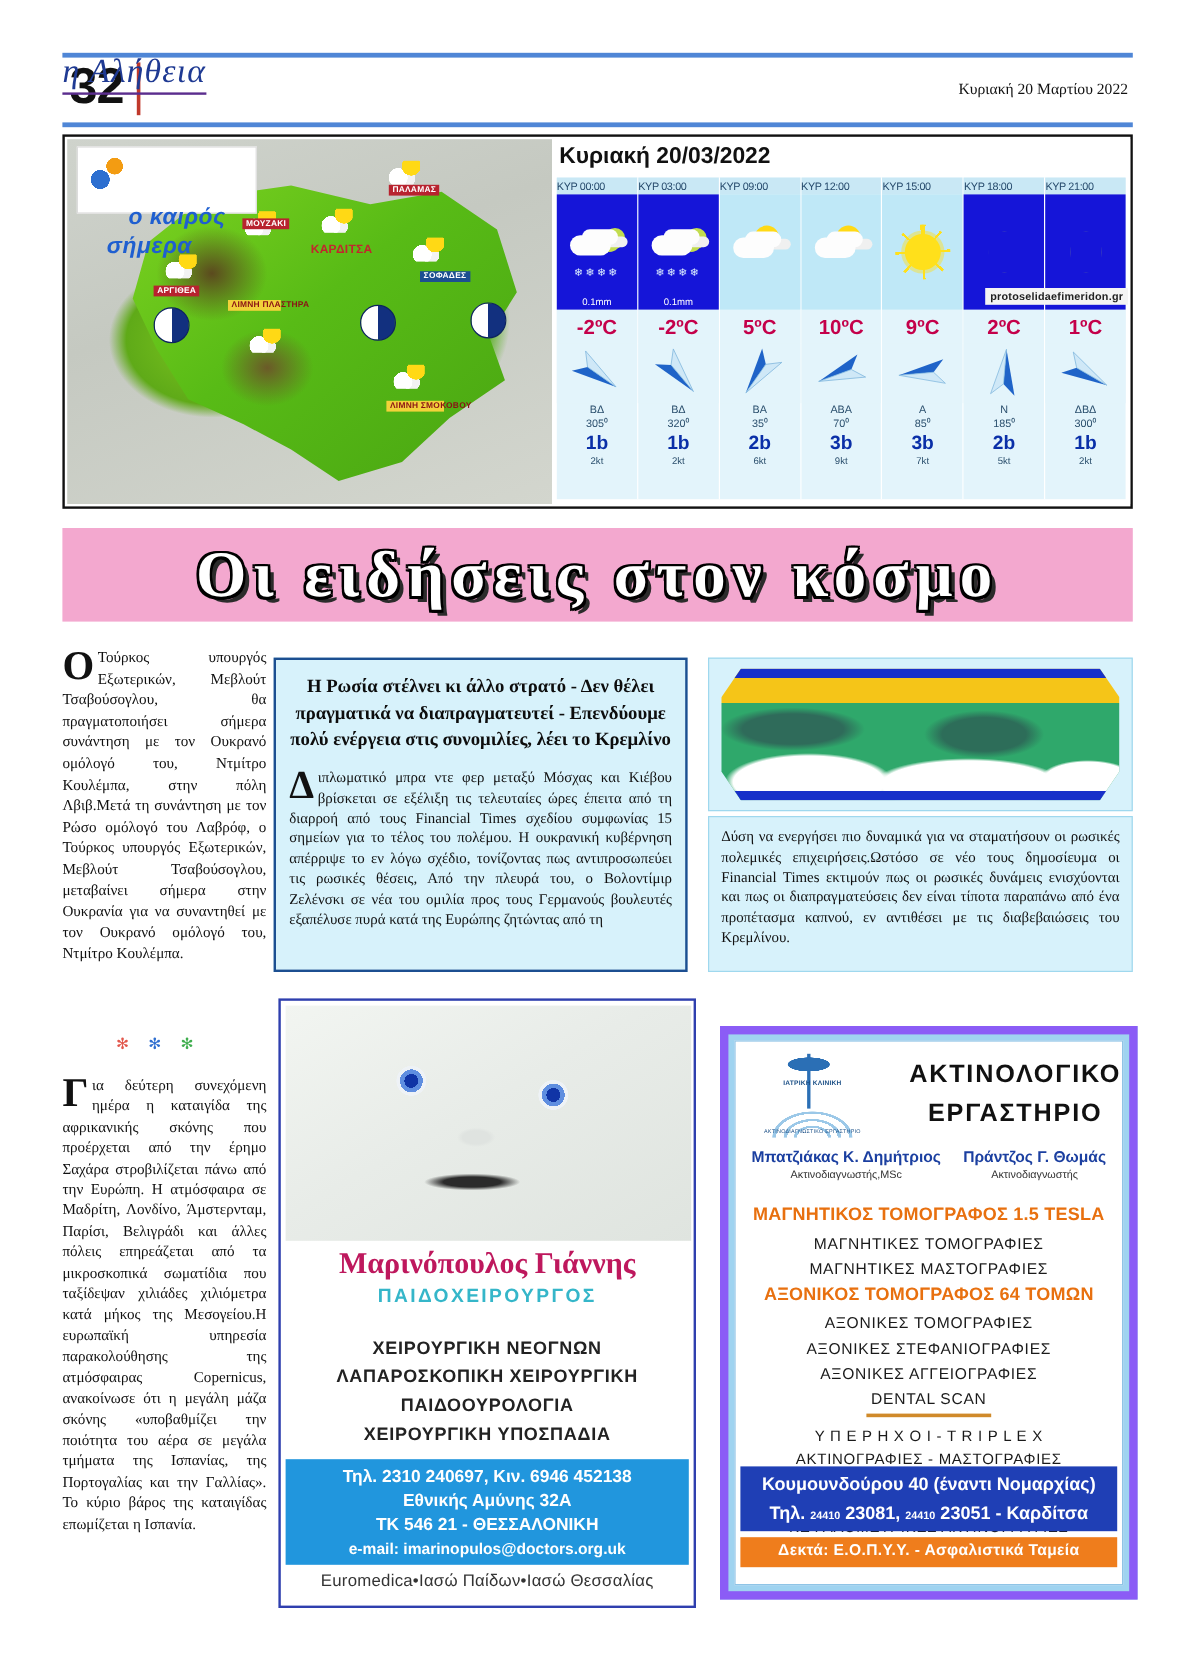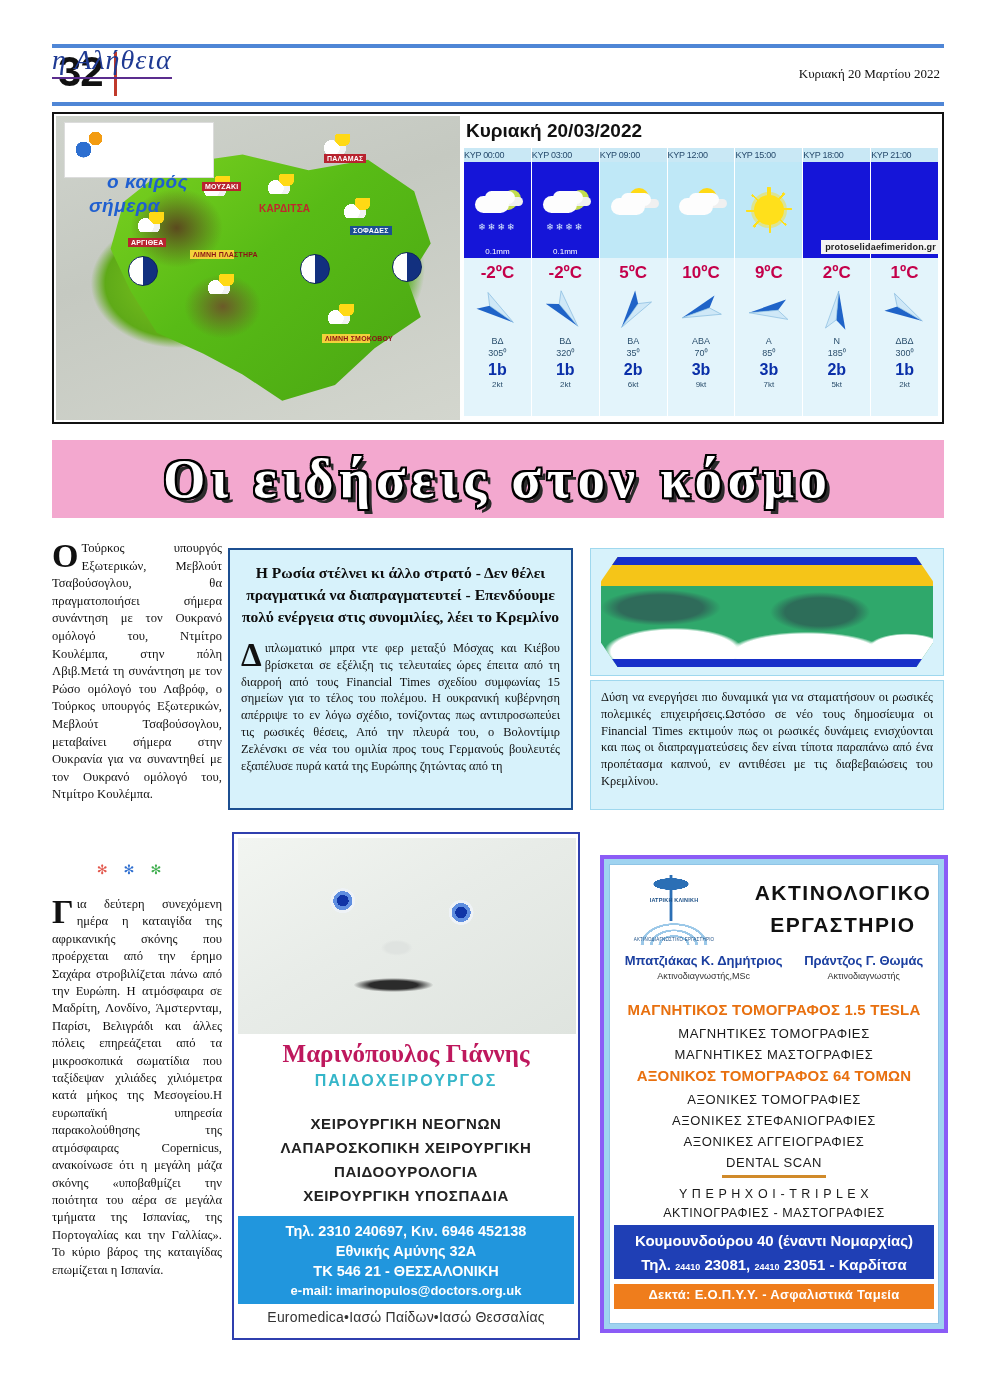--- a/index.html
+++ b/index.html
@@ -348,21 +348,21 @@
   .ad-mar .affil {
     position: absolute; left: 4px; right: 4px; top: 472px; height: 28px;
     text-align: center; padding-top: 3px;
     font-family: "Liberation Sans", sans-serif;
     font-size: 14px; color: #333; letter-spacing: .2px;
   }
 
   
   .ad-rad {
     position: absolute; left: 600px; top: 855px; width: 348px; height: 478px;
-    border: 4px solid #8b5cf6; background: #9fd3f0; padding: 5px;
+    border: 7px solid #8b5cf6; background: #9fd3f0; padding: 5px;
   }
   .ad-rad-inner {
     width: 100%; height: 100%; background: #ffffff; border: 1px solid #8fc4e6;
     position: relative;
   }
   .rad-logo {
     position: absolute; left: 10px; top: 10px; width: 108px; height: 72px;
   }
   .rad-logo .caduceus {
     position: absolute; left: 44px; top: 0; width: 14px; height: 46px;

